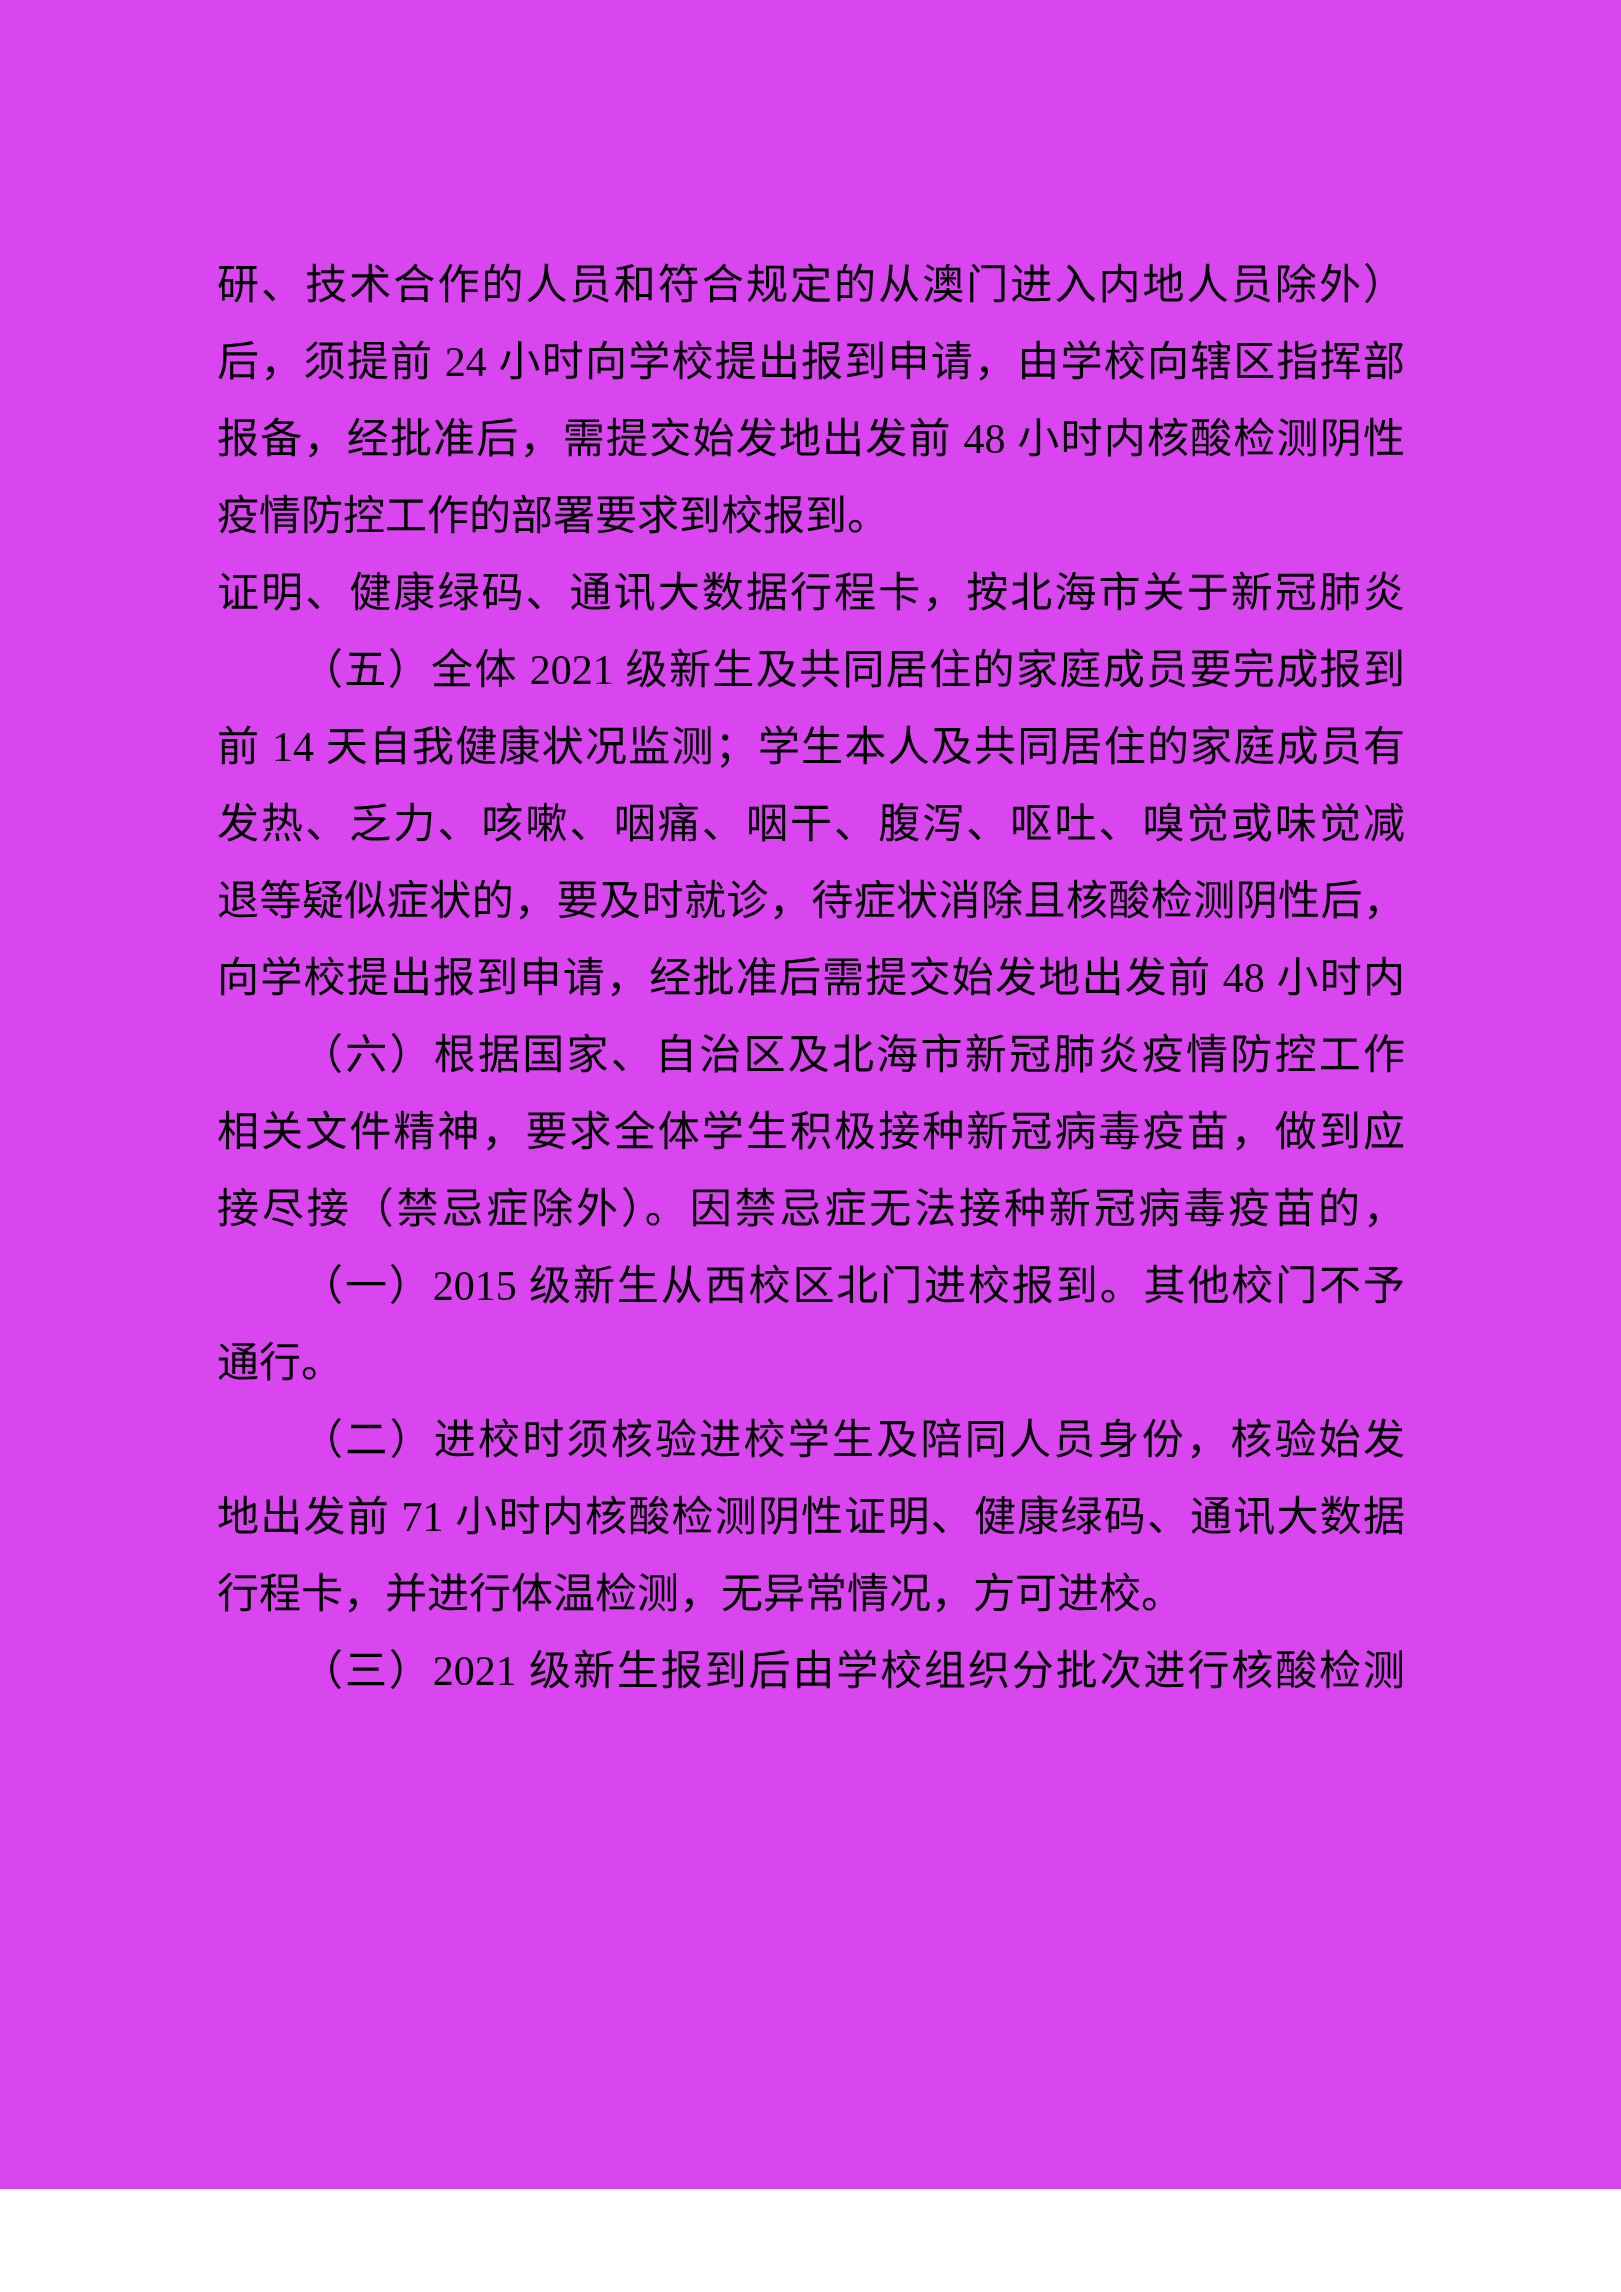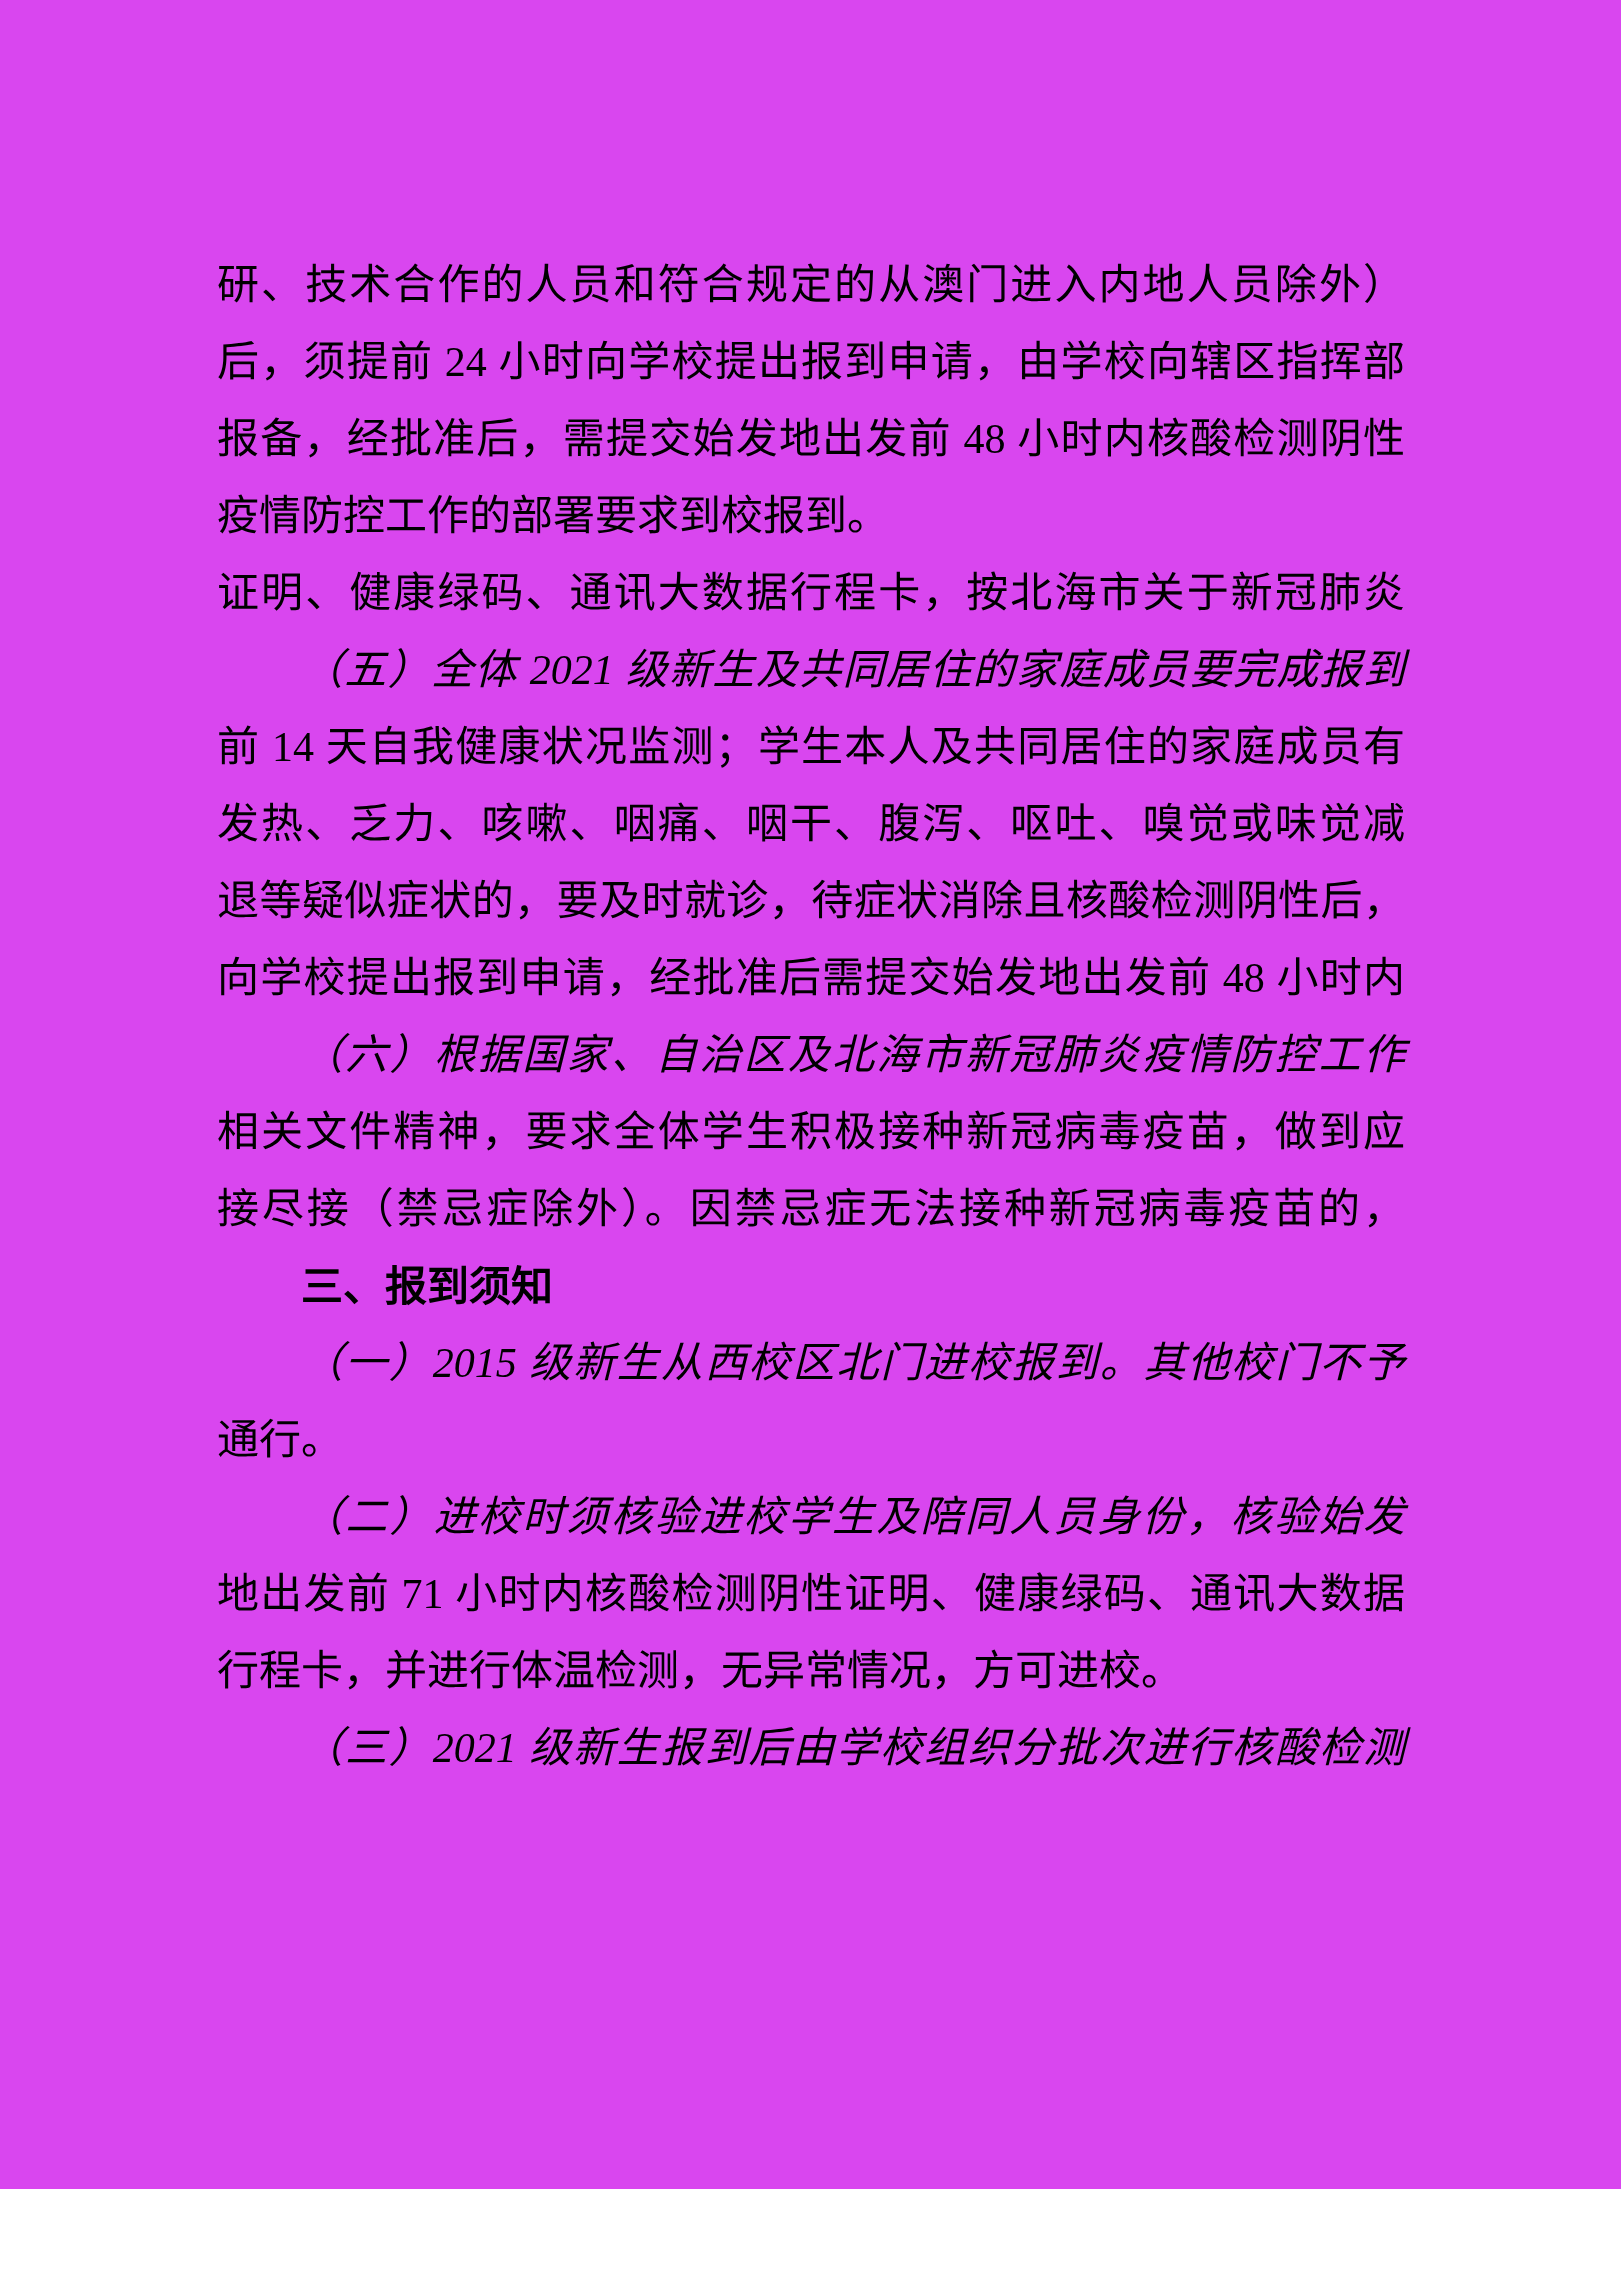--- a/index.html
+++ b/index.html
@@ -30,21 +30,20 @@
     text-align: left;
     white-space: normal;
   }
   .line.just {
     text-align: justify;
     text-align-last: justify;
     -moz-text-align-last: justify;
   }
   .line.indent {
     text-indent: 84px;
-    font-style: italic;
   }
   .line.heading {
     font-family: "Liberation Sans", "DejaVu Sans", sans-serif;
     font-weight: 700;
     text-indent: 84px;
     text-align: left;
     text-align-last: left;
   }
 </style>
 </head>
@@ -58,21 +57,20 @@
     <div class="line">疫情防控工作的部署要求到校报到。</div>
     <div class="line just">证明、健康绿码、通讯大数据行程卡，按北海市关于新冠肺炎</div>
     <div class="line just indent">（五）全体 2021 级新生及共同居住的家庭成员要完成报到</div>
     <div class="line just">前 14 天自我健康状况监测；学生本人及共同居住的家庭成员有</div>
     <div class="line just">发热、乏力、咳嗽、咽痛、咽干、腹泻、呕吐、嗅觉或味觉减</div>
     <div class="line just">退等疑似症状的，要及时就诊，待症状消除且核酸检测阴性后，</div>
     <div class="line just">向学校提出报到申请，经批准后需提交始发地出发前 48 小时内</div>
     <div class="line just indent">（六）根据国家、自治区及北海市新冠肺炎疫情防控工作</div>
     <div class="line just">相关文件精神，要求全体学生积极接种新冠病毒疫苗，做到应</div>
     <div class="line just">接尽接（禁忌症除外）。因禁忌症无法接种新冠病毒疫苗的，</div>
-    <div class="line heading">三、报到须知</div>
     <div class="line just indent">（一）2015 级新生从西校区北门进校报到。其他校门不予</div>
     <div class="line">通行。</div>
     <div class="line just indent">（二）进校时须核验进校学生及陪同人员身份，核验始发</div>
     <div class="line just">地出发前 71 小时内核酸检测阴性证明、健康绿码、通讯大数据</div>
     <div class="line">行程卡，并进行体温检测，无异常情况，方可进校。</div>
     <div class="line just indent">（三）2021 级新生报到后由学校组织分批次进行核酸检测</div>
   </div>
 </div>
 
 

